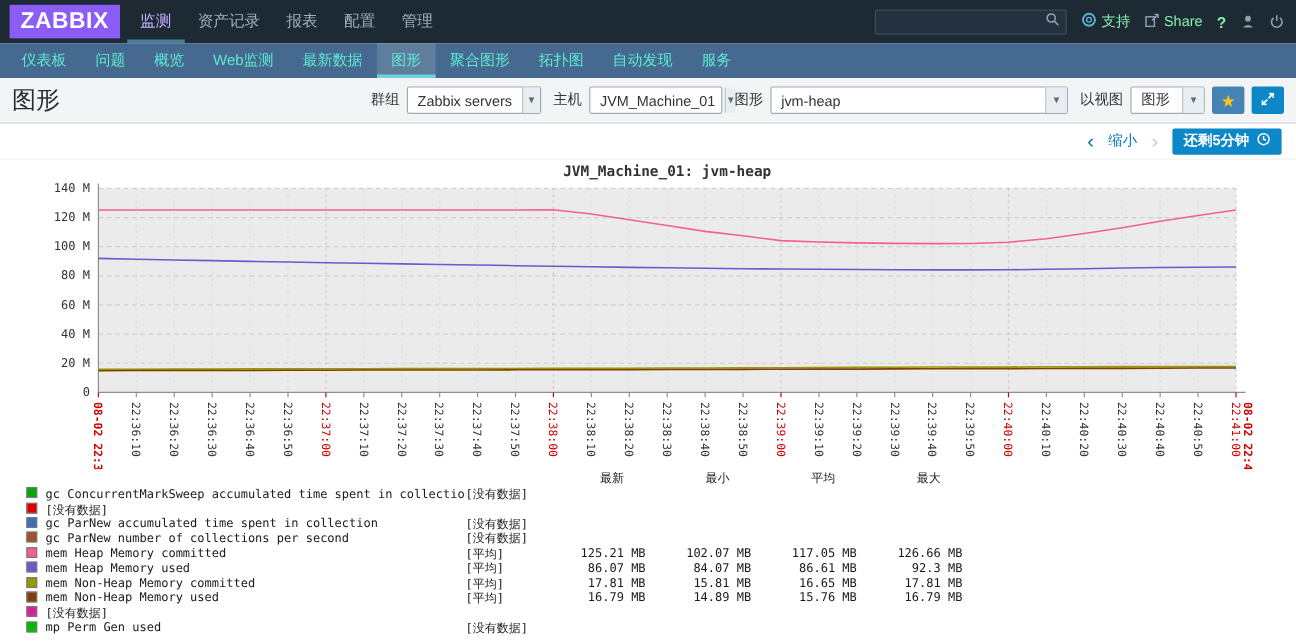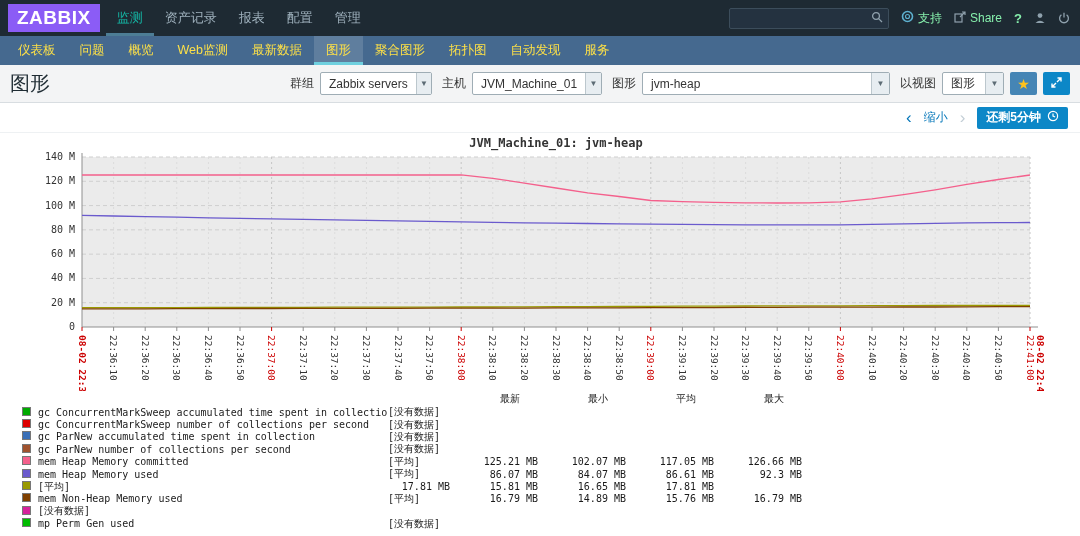--- a/index.html
+++ b/index.html
@@ -5,48 +5,48 @@
   * { margin:0; padding:0; box-sizing:border-box; }
   html,body { width:1080px; height:536px; overflow:hidden; background:#fff;
     font-family:"Liberation Sans", sans-serif; }
 
   
   .topbar { height:36px; background:#1e2a33; display:flex; align-items:center; padding:0 10px 0 8px; }
   .logo { background:#8b5cf6; color:#fff; font-weight:bold; font-size:19px; letter-spacing:.5px;
     padding:3px 9px; cursor:pointer; }
   .mainnav { display:flex; margin-left:6px; height:36px; }
   .mnav-item { color:#9fb1bd; font-size:13px; padding:0 11px; line-height:36px; cursor:pointer; text-decoration:none; }
-  .mnav-item.active { color:#14b8a6; box-shadow:inset 0 -3px 0 #4d7d95; }
+  .mnav-item.active { color:#c4b5fd; box-shadow:inset 0 -3px 0 #4d7d95; }
   .top-right { margin-left:auto; display:flex; align-items:center; gap:12px; }
   .searchbox { width:160px; height:21px; border:1px solid #3c4d5b; border-radius:2px; background:#243240;
     display:flex; align-items:center; padding-right:5px; }
   .searchbox input { flex:1; min-width:0; background:transparent; border:0; outline:0; color:#cfd9df;
     font-size:12px; padding:0 6px; }
   .toplink { color:#86efac; font-size:12px; display:flex; align-items:center; gap:4px; cursor:pointer;
     text-decoration:none; }
   .help { font-size:13px; font-weight:bold; }
 
   
   .subnav { height:29px; background:#45698f; display:flex; align-items:center; padding:0 6px; }
-  .snav-item { color:#fde047; font-size:12.5px; padding:0 12px; line-height:29px; cursor:pointer; text-decoration:none; }
+  .snav-item { color:#5eead4; font-size:12.5px; padding:0 12px; line-height:29px; cursor:pointer; text-decoration:none; }
   .snav-item.active { background:rgba(255,255,255,.14); box-shadow:inset 0 -3px 0 #6fd0df; }
 
   
   .pagehead { height:38px; background:#f3f4f5; border-bottom:1px solid #d8dde1;
     display:flex; align-items:center; padding:0 10px; }
   .page-title { font-size:20px; font-weight:normal; color:#1f2c33; }
   .filters { margin-left:auto; display:flex; align-items:center; gap:6px; font-size:12px; color:#333; }
   .flabel { margin-left:4px; }
   .zselect { height:23px; border:1px solid #9fadb5; background:#fff; border-radius:2px;
     display:flex; align-items:center; cursor:pointer; }
   .zselect .txt { padding:0 8px; font-size:12px; color:#333; white-space:nowrap; }
   .zselect .arr { width:18px; align-self:stretch; border-left:1px solid #bcc7cd; background:#e7edf1;
     display:flex; align-items:center; justify-content:center; font-size:8px; color:#5c6b74; }
   .sel-group { width:112px; } .sel-group .txt { flex:1; }
-  .sel-host  { width:130px;text-align:right; } .sel-host .txt { flex:1; }
+  .sel-host  { width:111px;text-align:right; } .sel-host .txt { flex:1; }
   .sel-graph { width:248px; } .sel-graph .txt { flex:1; }
   .sel-view  { width:62px; }  .sel-view .txt { flex:1; }
   .sqbtn { width:27px; height:23px; border:0; border-radius:2px; cursor:pointer;
     display:flex; align-items:center; justify-content:center; }
   .btn-star { background:#4585b5; color:#ffc21c; font-size:14px; line-height:1; }
   .btn-fs { background:#0c87c7; }
 
   
   .timebar { height:30px; display:flex; align-items:center; padding:0 12px; border-bottom:1px solid #eef1f3; }
   .tb-right { margin-left:auto; display:flex; align-items:center; gap:12px; }
@@ -326,21 +326,20 @@
         <span><span class="lg-sq" style="background: rgb(0, 170, 0);"></span></span>
         <span class="lg-label">gc ConcurrentMarkSweep accumulated time spent in collection</span>
         <span class="lg-tag">[没有数据]</span>
         <span class="lg-val"></span>
         <span class="lg-val"></span>
         <span class="lg-val"></span>
         <span class="lg-val"></span>
       </div>
       <div class="lg-row">
         <span><span class="lg-sq" style="background: rgb(221, 0, 0);"></span></span>
-        <span class="lg-label">gc ConcurrentMarkSweep number of collections per second</span>
         <span class="lg-tag">[没有数据]</span>
         <span class="lg-val"></span>
         <span class="lg-val"></span>
         <span class="lg-val"></span>
         <span class="lg-val"></span>
       </div>
       <div class="lg-row">
         <span><span class="lg-sq" style="background: rgb(58, 112, 184);"></span></span>
         <span class="lg-label">gc ParNew accumulated time spent in collection</span>
         <span class="lg-tag">[没有数据]</span>
@@ -371,20 +370,21 @@
         <span><span class="lg-sq" style="background: rgb(106, 90, 205);"></span></span>
         <span class="lg-label">mem Heap Memory used</span>
         <span class="lg-tag">[平均]</span>
         <span class="lg-val">86.07 MB</span>
         <span class="lg-val">84.07 MB</span>
         <span class="lg-val">86.61 MB</span>
         <span class="lg-val">92.3 MB</span>
       </div>
       <div class="lg-row">
         <span><span class="lg-sq" style="background: rgb(153, 153, 0);"></span></span>
+        <span class="lg-label">mem Non-Heap Memory committed</span>
         <span class="lg-tag">[平均]</span>
         <span class="lg-val">17.81 MB</span>
         <span class="lg-val">15.81 MB</span>
         <span class="lg-val">16.65 MB</span>
         <span class="lg-val">17.81 MB</span>
       </div>
       <div class="lg-row">
         <span><span class="lg-sq" style="background: rgb(128, 64, 0);"></span></span>
         <span class="lg-label">mem Non-Heap Memory used</span>
         <span class="lg-tag">[平均]</span>

